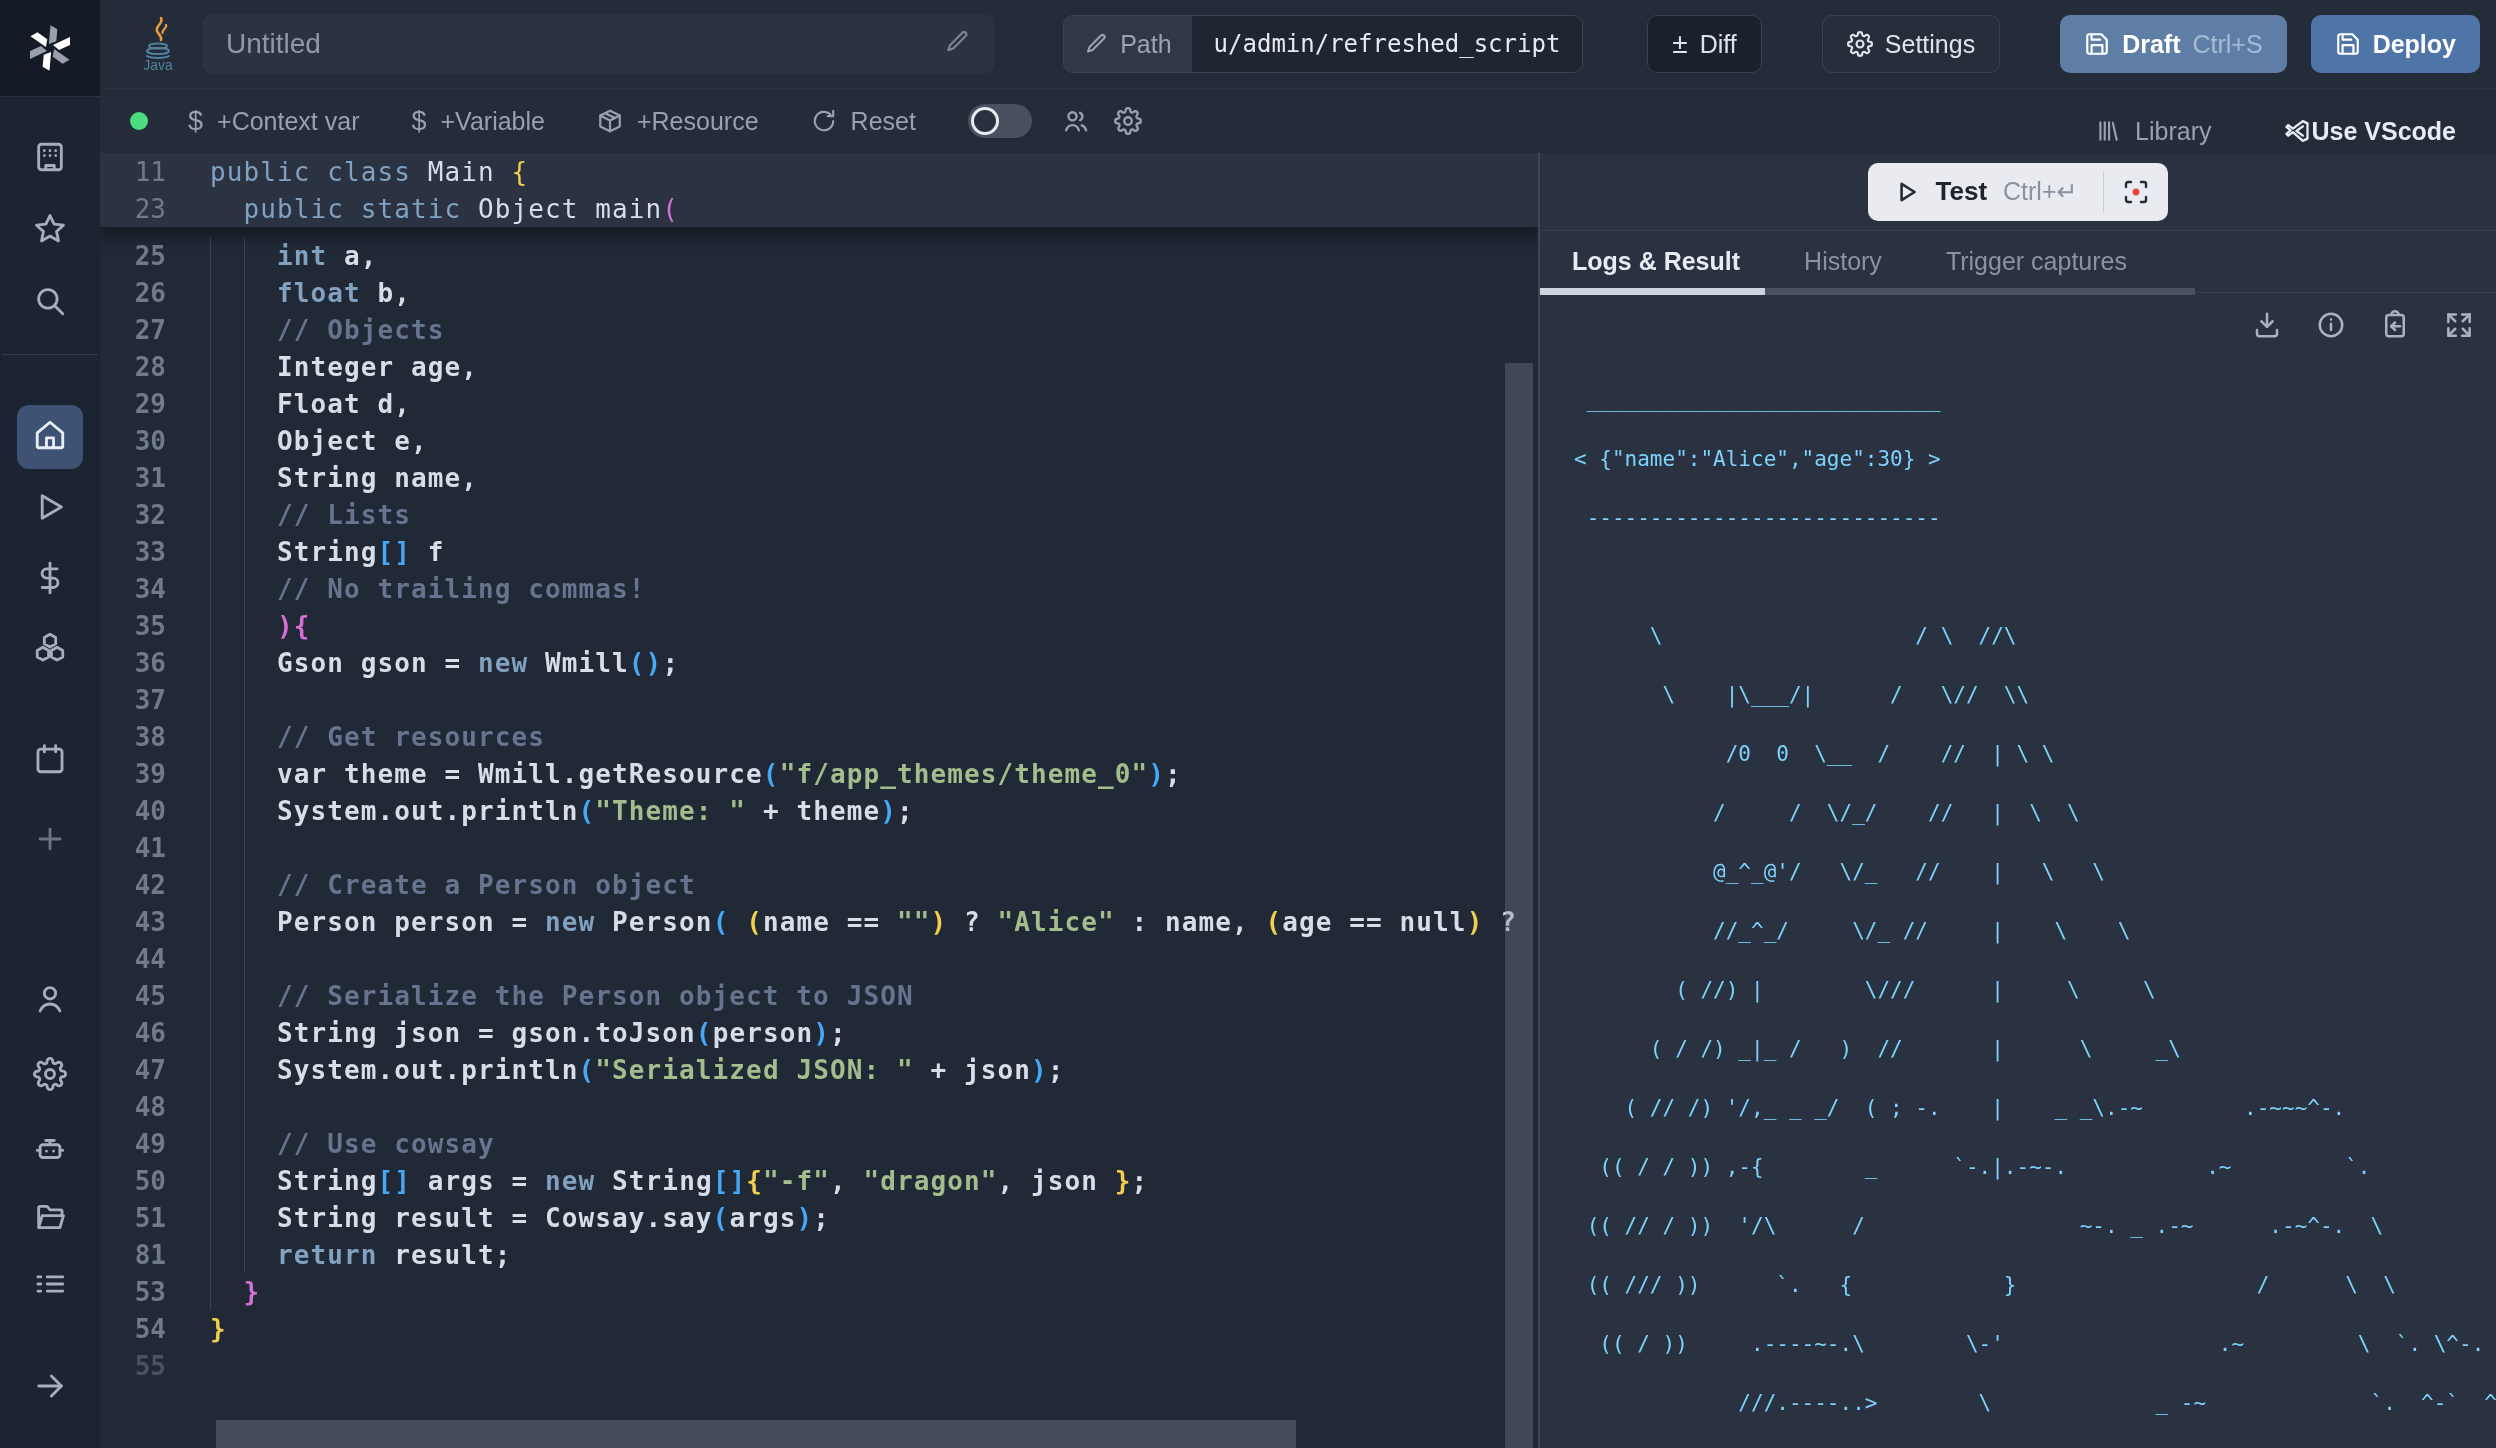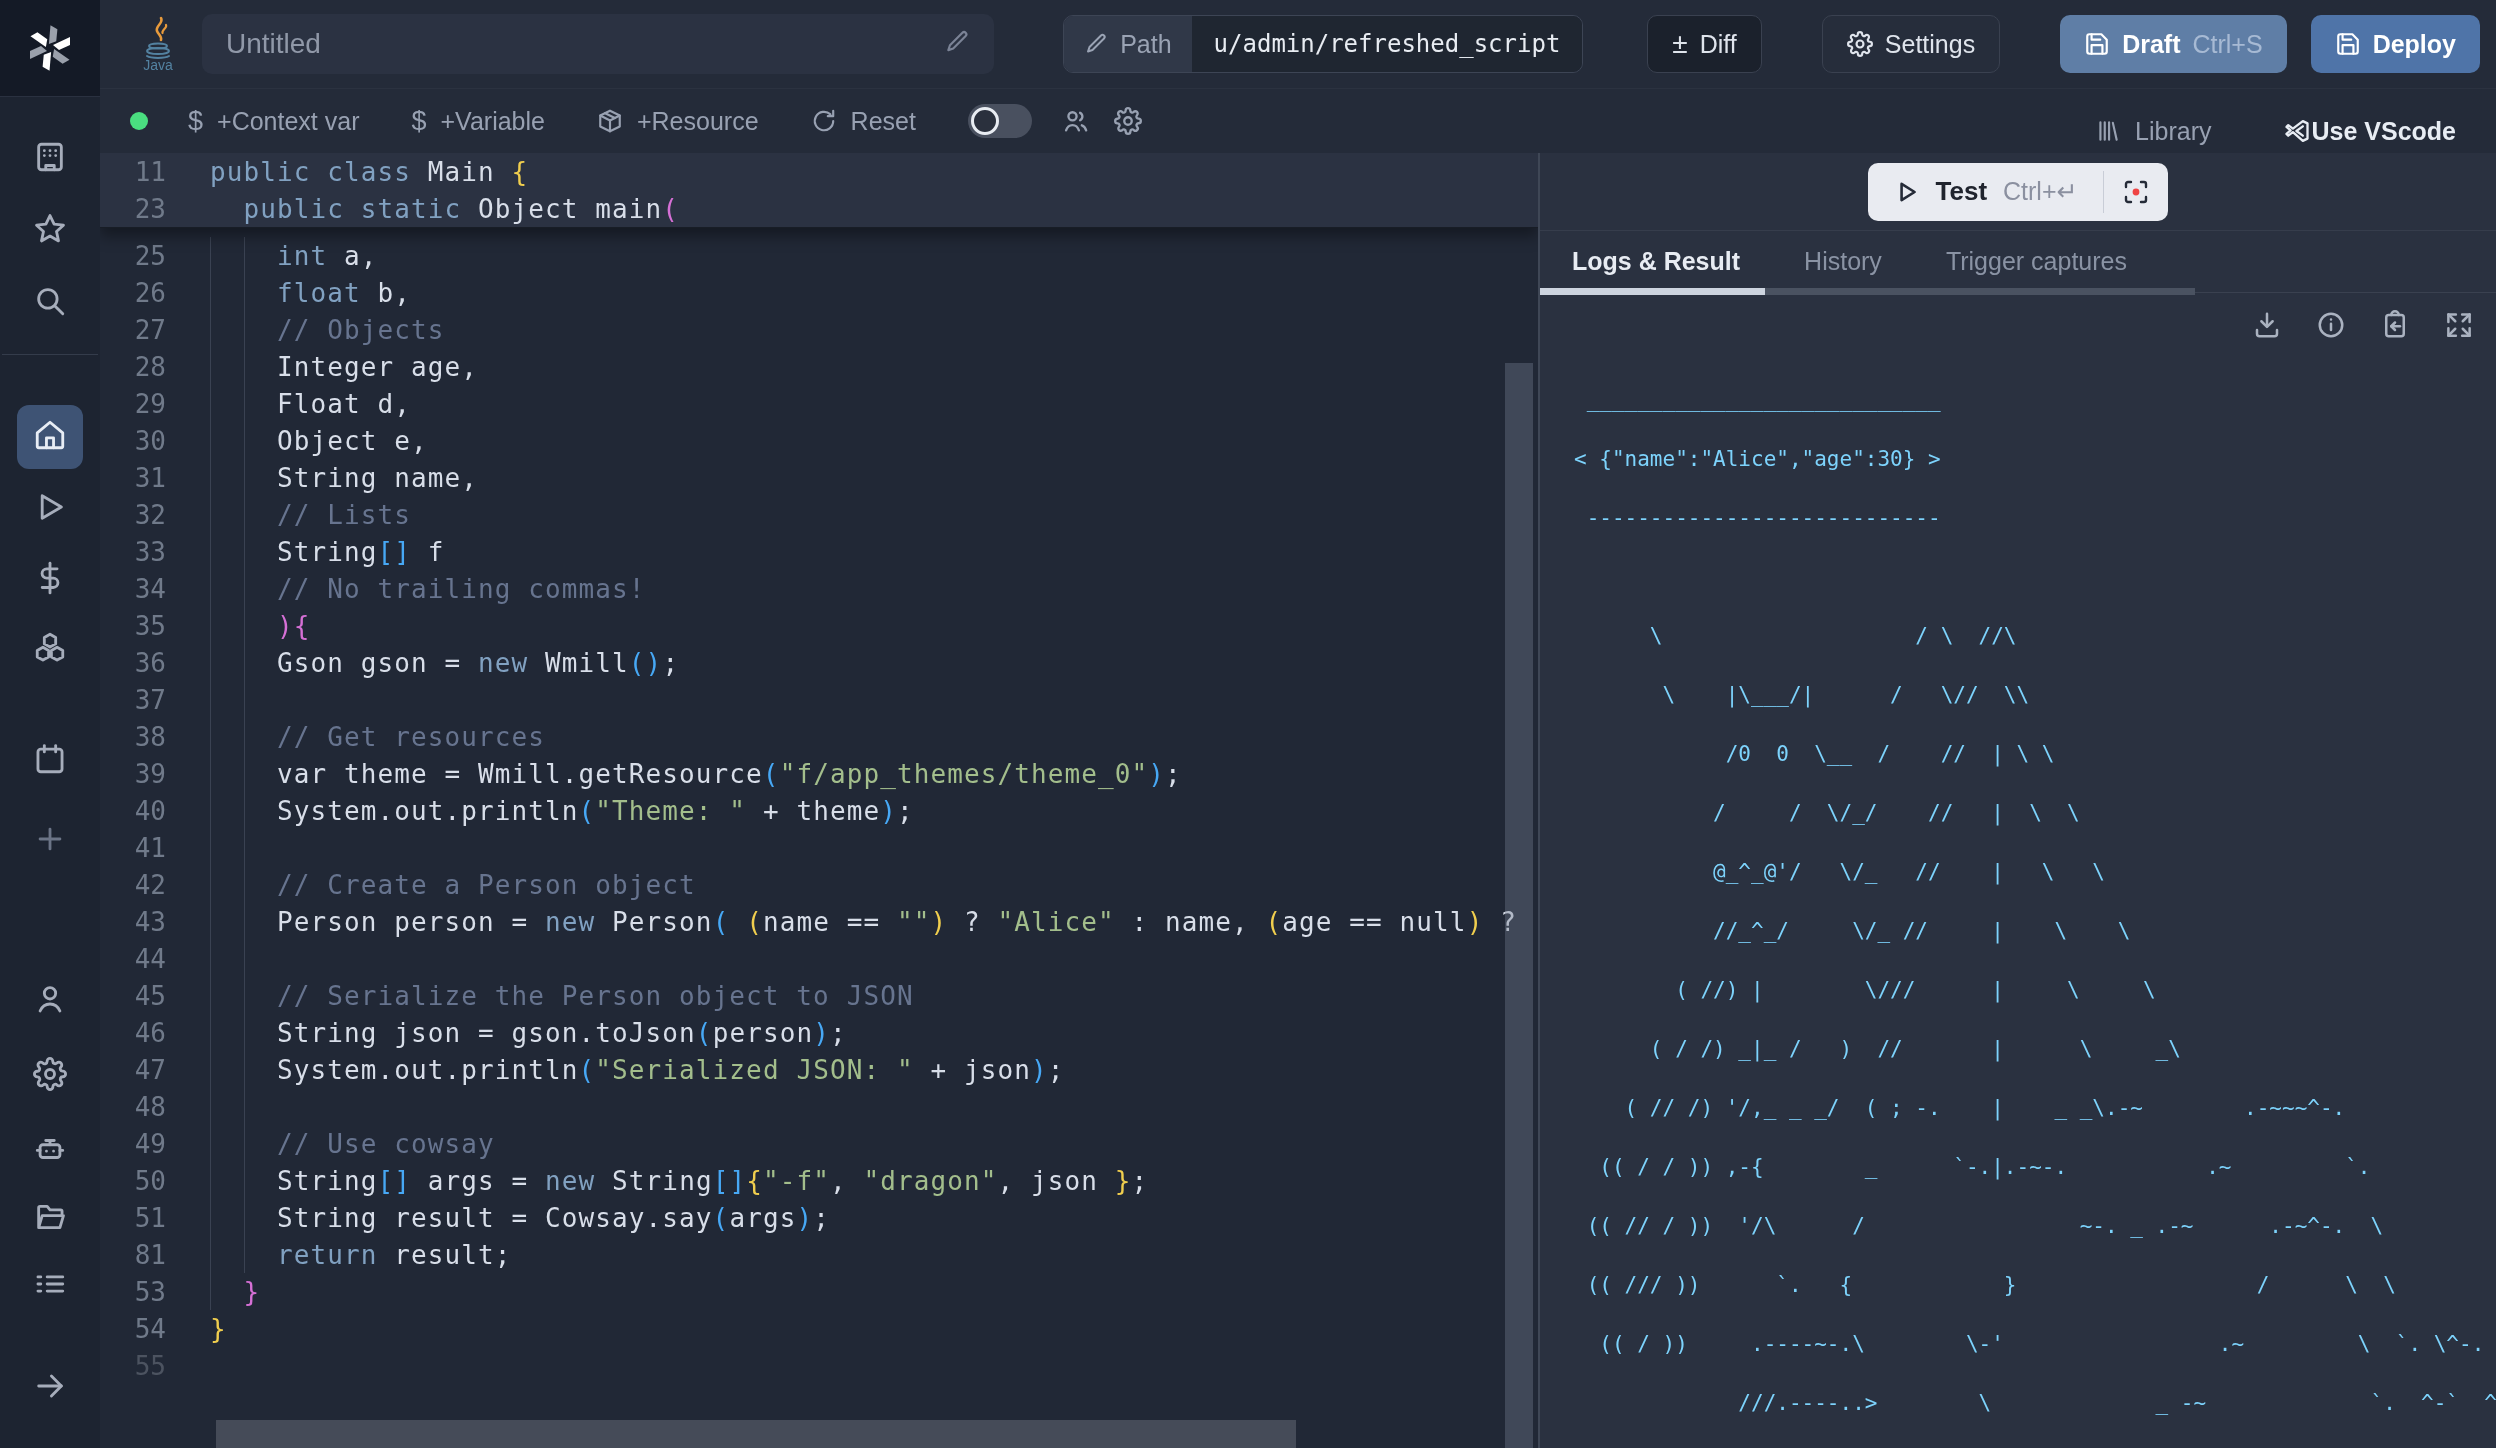--- a/index.html
+++ b/index.html
@@ -66,21 +66,21 @@
 
   
   .editor{width:1438px;flex:none;background:#212836;position:relative;overflow:hidden;
     font-family:"DejaVu Sans Mono",monospace;font-size:26px;letter-spacing:1.1px;}
   .cl{height:37px;display:flex;align-items:center;white-space:pre;}
   .ln{width:66px;flex:none;text-align:right;color:#707a8a;letter-spacing:0;}
   .ln.dim{color:#4c5360;}
   .lc{padding-left:44px;white-space:pre;}
   .tk-kw{color:var(--kw);} .tk-pl{color:var(--pl);} .tk-cm{color:var(--cm);}
   .tk-st{color:var(--st);} .tk-b1{color:var(--b1);} .tk-b2{color:var(--b2);} .tk-b3{color:var(--b3);}
-  .code-lines{position:absolute;top:84px;left:0;right:2px;}
+  .code-lines{position:absolute;top:84px;left:0;right:2px;font-weight:bold;}
   .sticky{position:absolute;top:0;left:0;right:0;background:#2b3242;border-bottom:1px solid #181d26;
     box-shadow:0 8px 14px rgba(0,0,0,.38);}
   .indent-guides div{position:absolute;width:1px;background:#3a4252;}
   .guide-a{left:110px;top:84px;height:1073px;}
   .guide-b{left:144px;top:84px;height:1036px;}
   .vscroll{position:absolute;top:0;right:5px;width:28px;bottom:0;}
   .vthumb{position:absolute;top:210px;bottom:0;left:0;right:0;background:rgba(115,125,145,.38);}
   .hscroll{position:absolute;left:0;right:0;bottom:0;height:28px;}
   .hthumb{position:absolute;left:116px;width:1080px;top:0;bottom:0;background:#454b58;}
 

